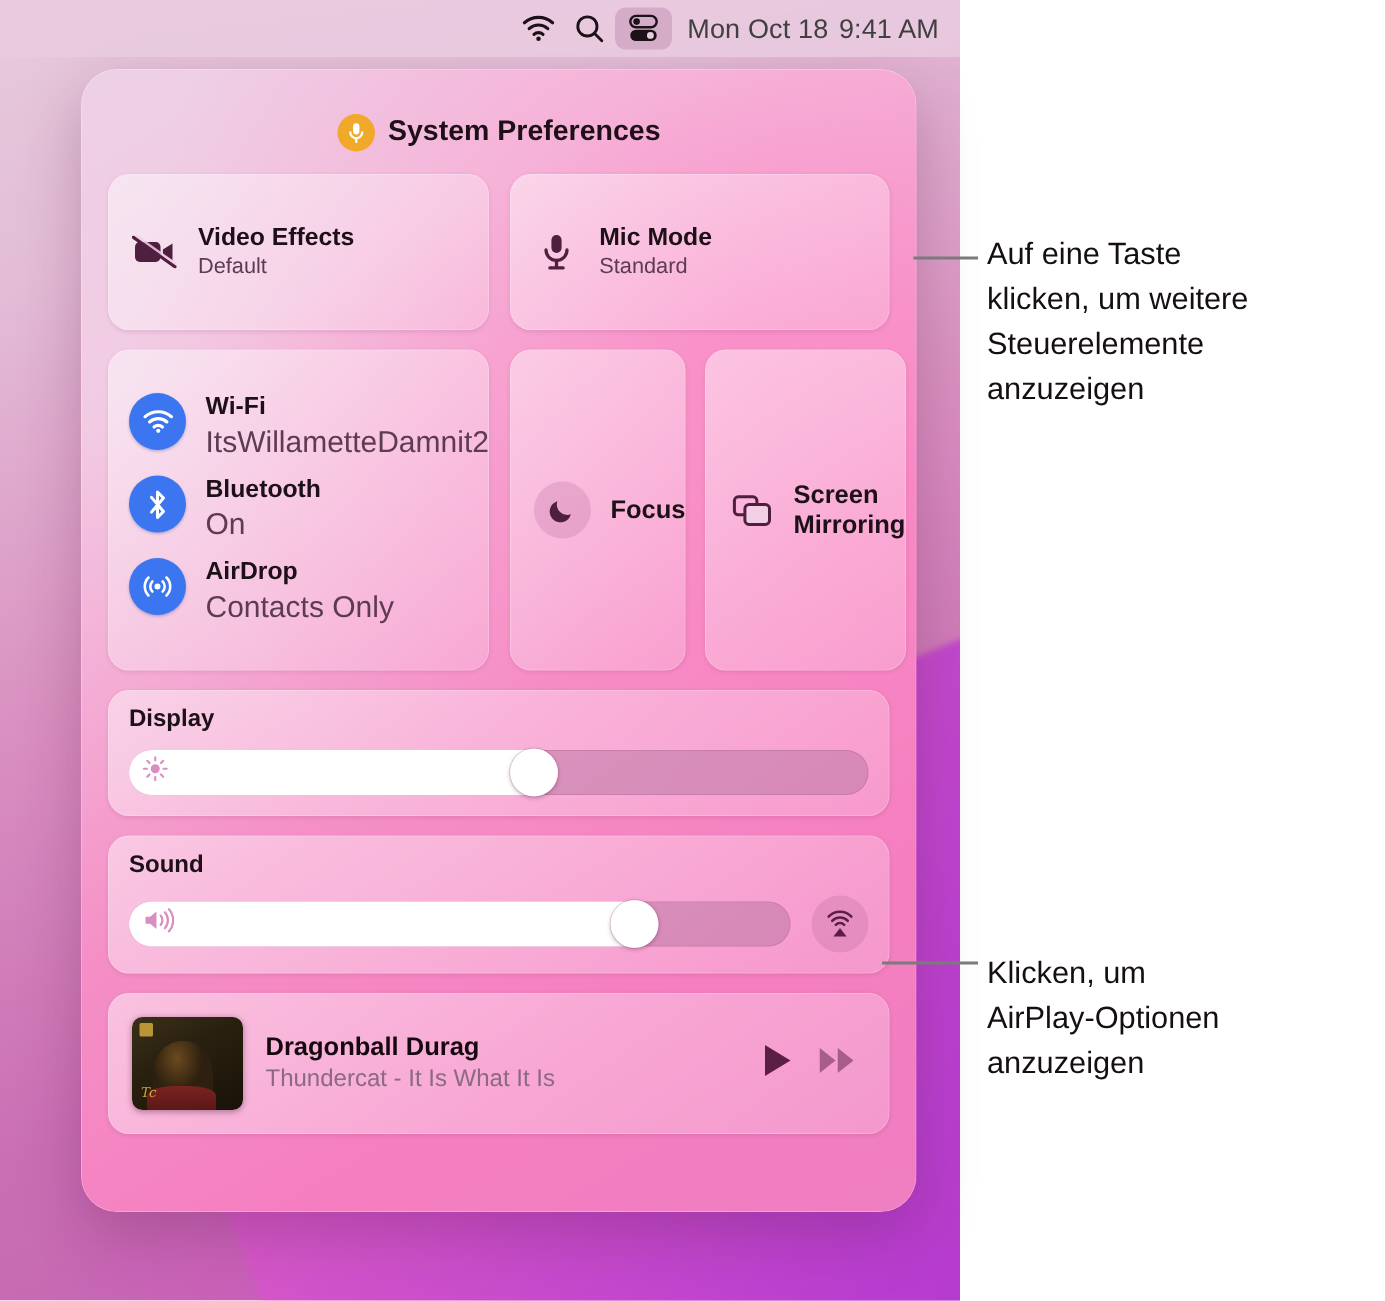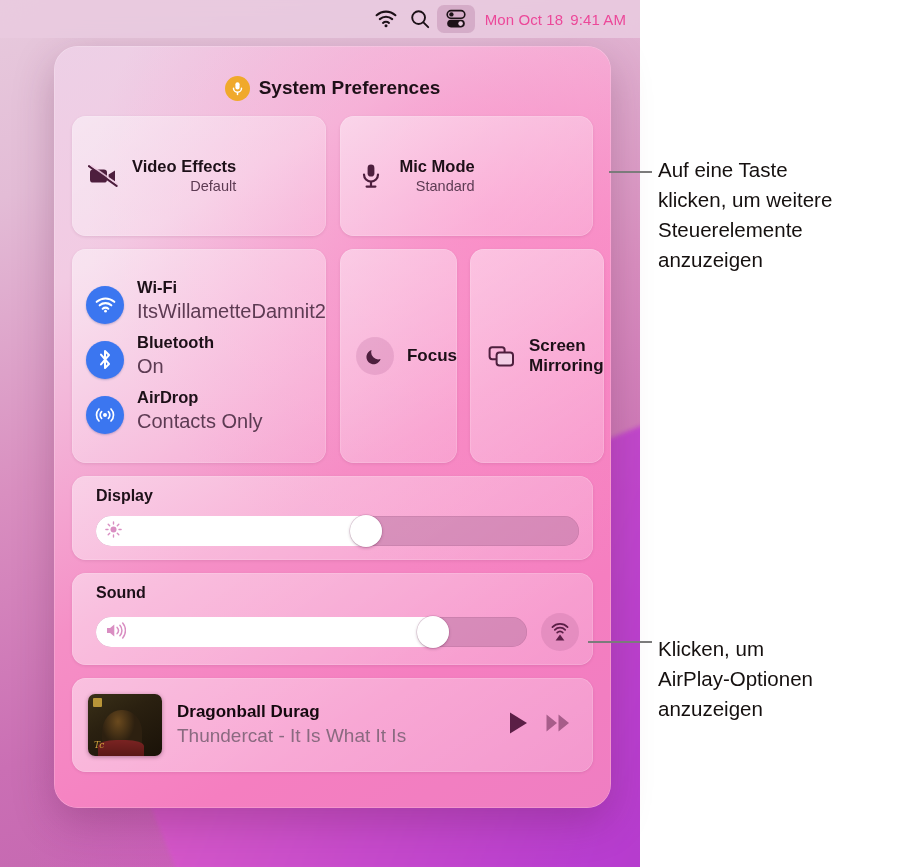--- a/index.html
+++ b/index.html
@@ -55,23 +55,23 @@
     height: 26px;
     color: #1c1117;
   }
   .mb-icon { width: 34px; }
   #cc-toggle-icon {
     width: 38px; height: 28px;
     border-radius: 7px;
     background: rgba(196,150,180,0.55);
   }
   #menubar-clock {
-    font-size: 15px;
+    font-size: 18px;
     font-weight: 500;
-    color: #ec4899;
+    color: #404040;
     letter-spacing: .1px;
     margin-left: 10px;
     white-space: nowrap;
   }
   #menubar-clock .sep { display: inline-block; width: 7px; }
 
   
   #control-center {
     position: absolute;
     left: 54px; top: 46px;
@@ -105,30 +105,30 @@
   
   .tile {
     border-radius: 14px;
     background: linear-gradient(145deg, rgba(255,255,255,0.46) 0%, rgba(255,255,255,0.20) 100%);
     box-shadow: 0 1px 3px rgba(110,40,85,0.13), 0 0 0 .5px rgba(255,255,255,0.30) inset;
   }
 
   .row { display: flex; gap: 14px; }
 
   
-  #row-top { height: 120px; margin-bottom: 13px; text-align: right; }
+  #row-top { height: 104px; margin-bottom: 13px; }
   #row-top .tile { flex: 1; display: flex; align-items: center; padding-left: 16px; gap: 14px; }
   .tile-icon { width: 30px; display: flex; align-items: center; justify-content: center; color: #4e1f3e; flex: none; }
   .tile-text .t1 { font-size: 16.5px; font-weight: 700; color: #1d1018; line-height: 1.25; }
   .tile-text .t2 { font-size: 14.5px; font-weight: 400; color: #5d3b53; line-height: 1.3; }
 
   
   #row-mid { height: 214px; margin-bottom: 13px; }
   #connectivity-group { width: 259px; display: flex; flex-direction: column; justify-content: center; gap: 9px; padding: 10px 0 10px 14px; }
-  .conn-item { display: flex; align-items: flex-end; gap: 13px; }
+  .conn-item { display: flex; align-items: flex-start; gap: 13px; }
   .conn-badge {
     width: 38px; height: 38px; border-radius: 50%;
     background: #3b76f0;
     display: flex; align-items: center; justify-content: center;
     flex: none;
     box-shadow: 0 1px 2px rgba(40,60,140,0.30);
   }
   .conn-text .t1 { font-size: 16.5px; font-weight: 700; color: #1d1018; line-height: 1.2; }
   .conn-text .t2 { font-size: 20px; color: #5d3b53; line-height: 1.3; }
 
@@ -136,21 +136,21 @@
   #right-stack .tile { flex: 1; display: flex; align-items: center; padding-left: 16px; gap: 13px; }
   .tile-label { font-size: 17px; font-weight: 700; color: #1d1018; }
   #focus-badge {
     width: 38px; height: 38px; border-radius: 50%;
     background: rgba(190,110,160,0.28);
     display: flex; align-items: center; justify-content: center;
     flex: none;
   }
 
   
-  .slider-card { padding: 11px 14px 14px 24px; margin-bottom: 13px; }
+  .slider-card { padding: 11px 14px 14px 14px; margin-bottom: 13px; }
   .slider-card .card-label { font-size: 16px; font-weight: 700; color: #1d1018; margin-bottom: 11px; }
   .slider-row { display: flex; align-items: center; gap: 14px; }
   .slider {
     position: relative;
     height: 30px;
     border-radius: 15px;
     background: rgba(176,110,155,0.45);
     box-shadow: 0 0 0 .5px rgba(120,50,95,0.22) inset;
     flex: 1;
   }
@@ -192,21 +192,21 @@
   }
   #album-art .garment {
     position: absolute; left: 10px; bottom: 0; width: 46px; height: 16px;
     background: linear-gradient(180deg, #7a2322 0%, #5a1816 100%);
     border-radius: 40% 40% 0 0;
   }
   #album-art .mark { position: absolute; left: 5px; top: 4px; width: 9px; height: 9px; background: #c8a13c; border-radius: 1px; opacity: .9; }
   #album-art .script { position: absolute; left: 6px; bottom: 6px; font-size: 9px; color: #d2a43e; font-family: "DejaVu Serif", serif; font-style: italic; }
   #np-text { flex: 1; }
   #np-text .t1 { font-size: 17px; font-weight: 700; color: #15090f; line-height: 1.3; }
-  #np-text .t2 { font-size: 19px; color: #8a6a80; line-height: 1.35; }
+  #np-text .t2 { font-size: 16px; color: #8a6a80; line-height: 1.35; }
   #np-controls { display: flex; align-items: center; gap: 16px; padding-right: 6px; }
 
   
   .callout { position: absolute; z-index: 30; }
   .callout-line { position: absolute; height: 2px; background: #7b7b7b; }
   .callout-text {
     position: absolute;
     font-size: 20.5px;
     line-height: 30px;
     color: #15100f;

